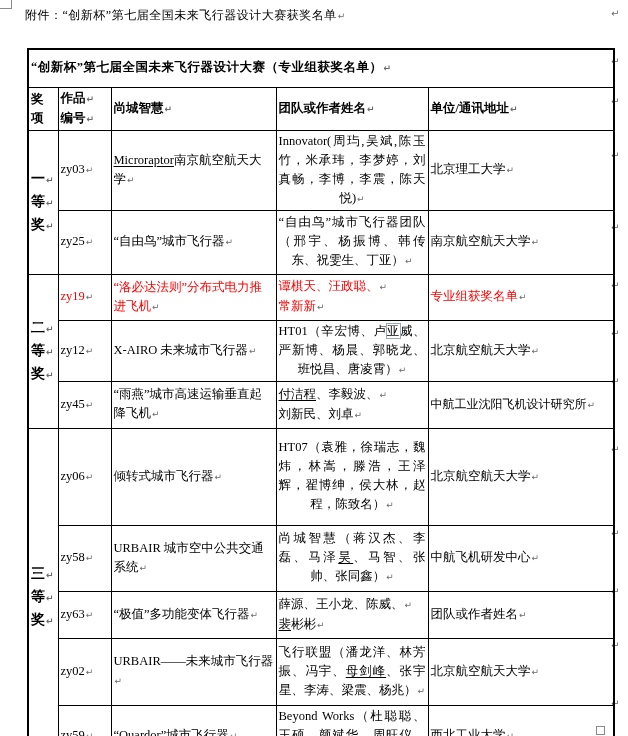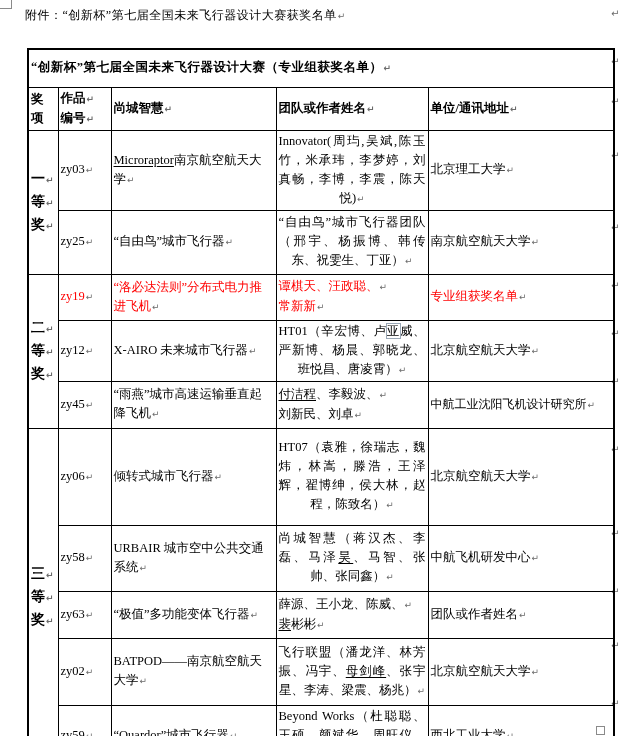--- a/index.html
+++ b/index.html
@@ -163,21 +163,21 @@
     <td class="pm">“极值”多功能变体飞行器</td>
     <td>
       <div class="pm">薛源、王小龙、陈威、</div>
       <div class="pm"><span class="wavy-red">裴</span><span>彬彬</span></div>
     </td>
     <td class="pm">团队或作者姓名</td>
   </tr>
 
   <tr style="height:67px">
     <td class="code-col pm">zy02</td>
-    <td class="pm">BATPOD——南京航空航天大学</td>
+    <td class="pm">URBAIR——未来城市飞行器</td>
     <td class="team-fill pm"><span>飞行联盟（潘龙洋、林芳振、冯宇、</span><span class="wavy-blue">母剑峰</span><span>、张宇星、李涛、梁震、杨兆）</span></td>
     <td class="pm">北京航空航天大学</td>
   </tr>
 
   <tr style="height:44px">
     <td class="code-col pm">zy59</td>
     <td><span>“</span><span class="wavy-red">Quardor</span><span class="pm">”城市飞行器</span></td>
     <td class="team-fill pm">Beyond Works（杜聪聪、王硕、颜斌华、周旺仪、周琳）</td>
     <td class="pm">西北工业大学</td>
   </tr>

